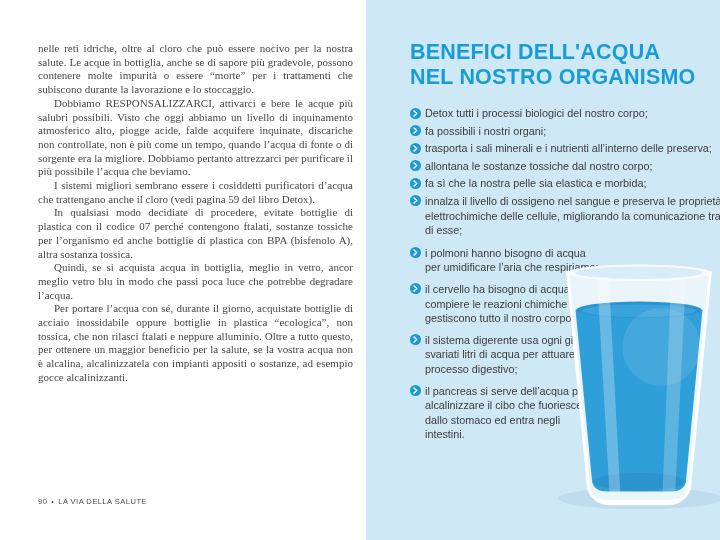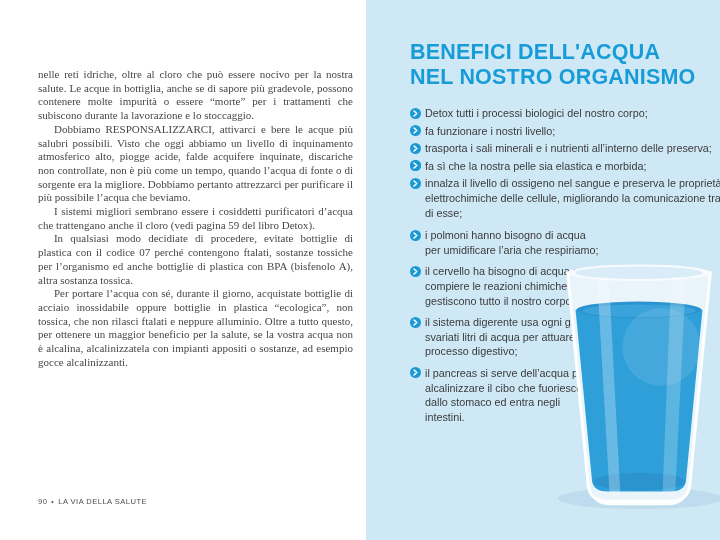--- a/index.html
+++ b/index.html
@@ -14,21 +14,21 @@
     position:absolute; left:0; top:0; width:361px; height:540px;
     background:#ffffff;
   }
   .left-text {
     position:absolute; left:38px; top:42px; width:315px;
     font-family:"Liberation Serif", serif;
     font-size:11px; line-height:13.7px; color:#474747;
     text-align:justify;
   }
   .left-text p { text-indent:1.45em; }
-  .left-text p.no-indent { text-indent:0;margin-top:26px; }
+  .left-text p.no-indent { text-indent:0; }
   .left-footer {
     position:absolute; left:38px; top:497px;
     font-size:7.6px; letter-spacing:0.45px; color:#4c4c4c;
     font-family:"Liberation Sans", sans-serif;
   }
   .left-footer .dot { margin:0 4px; font-size:7px; color:#4c4c4c; }
 
   
   .right-panel {
     position:absolute; left:366px; top:0; width:359px; height:540px;
@@ -64,20 +64,21 @@
 </style>
 </head>
 <body>
 
 <div class="left-page">
   <div class="left-text">
     <p class="no-indent">nelle reti idriche, oltre al cloro che può essere nocivo per la nostra salute. Le acque in bottiglia, anche se di sapore più gradevole, possono contenere molte impurità o essere “morte” per i trattamenti che subiscono durante la lavorazione e lo stoccaggio.</p>
     <p>Dobbiamo RESPONSALIZZARCI, attivarci e bere le acque più salubri possibili. Visto che oggi abbiamo un livello di inquinamento atmosferico alto, piogge acide, falde acquifere inquinate, discariche non controllate, non è più come un tempo, quando l’acqua di fonte o di sorgente era la migliore. Dobbiamo pertanto attrezzarci per purificare il più possibile l’acqua che beviamo.</p>
     <p>I sistemi migliori sembrano essere i cosiddetti purificatori d’acqua che trattengano anche il cloro (vedi pagina 59 del libro Detox).</p>
     <p>In qualsiasi modo decidiate di procedere, evitate bottiglie di plastica con il codice 07 perché contengono ftalati, sostanze tossiche per l’organismo ed anche bottiglie di plastica con BPA (bisfenolo A), altra sostanza tossica.</p>
+    <p>Quindi, se si acquista acqua in bottiglia, meglio in vetro, ancor meglio vetro blu in modo che passi poca luce che potrebbe degradare l’acqua.</p>
     <p>Per portare l’acqua con sé, durante il giorno, acquistate bottiglie di acciaio inossidabile oppure bottiglie in plastica “ecologica”, non tossica, che non rilasci ftalati e neppure alluminio. Oltre a tutto questo, per ottenere un maggior beneficio per la salute, se la vostra acqua non è alcalina, alcalinizzatela con impianti appositi o sostanze, ad esempio gocce alcalinizzanti.</p>
   </div>
   <div class="left-footer">
     <span>90</span><span class="dot">•</span><span>LA VIA DELLA SALUTE</span>
   </div>
 </div>
 
 <div class="right-panel">
   <div class="panel-inner">
     <div class="panel-heading">
@@ -91,34 +92,35 @@
               <circle cx="6" cy="6" r="6" fill="#1a99d5"></circle>
               <path d="M4.4 3.3 L7.4 6 L4.4 8.7" stroke="#fff" stroke-width="1.7" fill="none" stroke-linecap="round" stroke-linejoin="round"></path>
             </svg></span>
         <span>Detox tutti i processi biologici del nostro corpo;</span>
       </li>
       <li>
         <span class="bullet"><svg width="11" height="11" viewBox="0 0 12 12">
               <circle cx="6" cy="6" r="6" fill="#1a99d5"></circle>
               <path d="M4.4 3.3 L7.4 6 L4.4 8.7" stroke="#fff" stroke-width="1.7" fill="none" stroke-linecap="round" stroke-linejoin="round"></path>
             </svg></span>
-        <span>fa funzionare i nostri livello;</span>
+        <span>fa possibili i nostri organi;</span>
       </li>
       <li>
         <span class="bullet"><svg width="11" height="11" viewBox="0 0 12 12">
               <circle cx="6" cy="6" r="6" fill="#1a99d5"></circle>
               <path d="M4.4 3.3 L7.4 6 L4.4 8.7" stroke="#fff" stroke-width="1.7" fill="none" stroke-linecap="round" stroke-linejoin="round"></path>
             </svg></span>
         <span>trasporta i sali minerali e i nutrienti all’interno delle preserva;</span>
       </li>
       <li>
         <span class="bullet"><svg width="11" height="11" viewBox="0 0 12 12">
               <circle cx="6" cy="6" r="6" fill="#1a99d5"></circle>
               <path d="M4.4 3.3 L7.4 6 L4.4 8.7" stroke="#fff" stroke-width="1.7" fill="none" stroke-linecap="round" stroke-linejoin="round"></path>
             </svg></span>
+        <span>allontana le sostanze tossiche dal nostro corpo;</span>
       </li>
       <li>
         <span class="bullet"><svg width="11" height="11" viewBox="0 0 12 12">
               <circle cx="6" cy="6" r="6" fill="#1a99d5"></circle>
               <path d="M4.4 3.3 L7.4 6 L4.4 8.7" stroke="#fff" stroke-width="1.7" fill="none" stroke-linecap="round" stroke-linejoin="round"></path>
             </svg></span>
         <span>fa sì che la nostra pelle sia elastica e morbida;</span>
       </li>
       <li>
         <span class="bullet"><svg width="11" height="11" viewBox="0 0 12 12">

